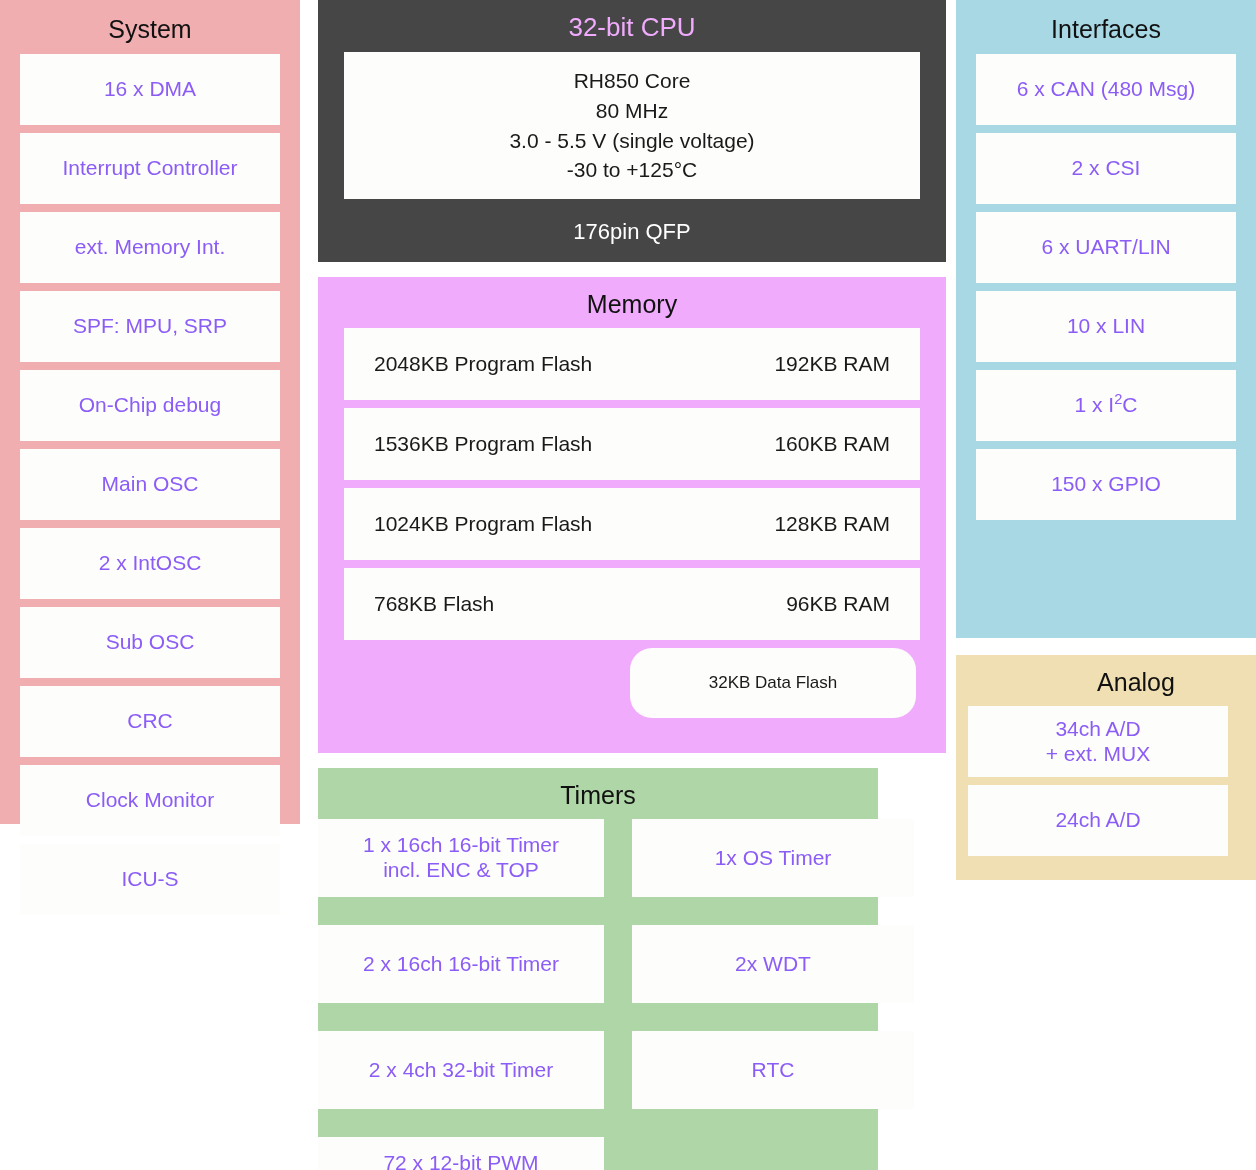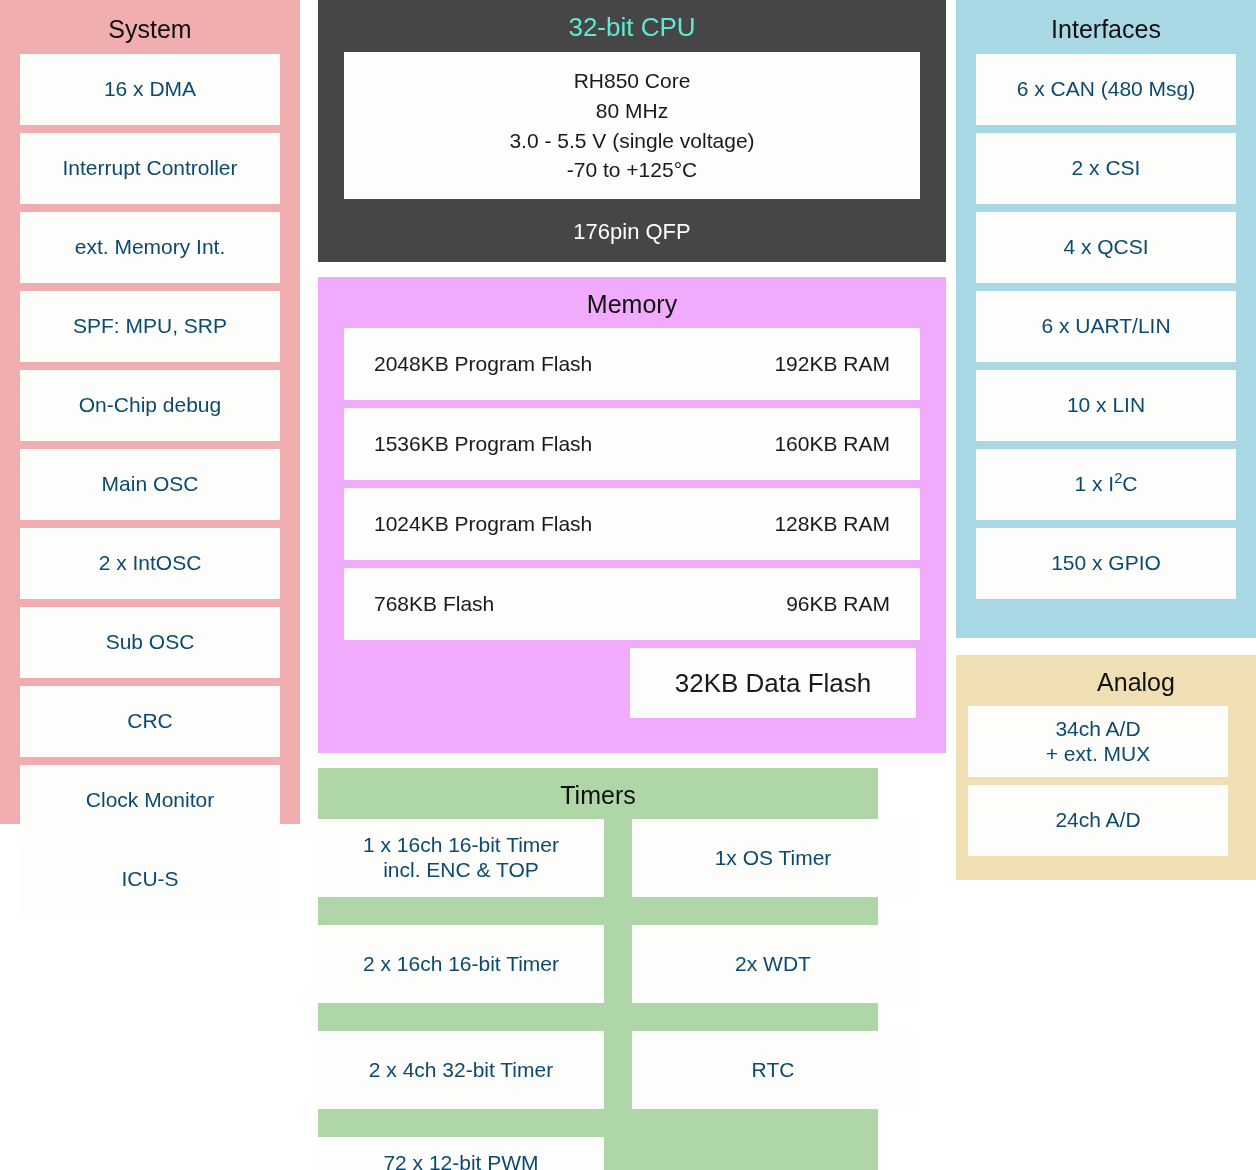--- a/index.html
+++ b/index.html
@@ -35,21 +35,21 @@
   }
   .cell {
     box-sizing: border-box;
     background: #fdfdfb;
     display: flex;
     align-items: center;
     justify-content: center;
     font-size: 21px;
     line-height: 1.18;
     text-align: center;
-    color: #0c4a6e;
+    color: #8b5cf6;
   }
 
   
   #system {
     left: 0px; top: 0px; width: 300px; height: 824px;
     background: #f0aeb1;
     padding: 0 20px;
   }
   #system .panel-title { margin-top: 17px; margin-bottom: 12px; }
   #system .cell {
@@ -57,21 +57,21 @@
     height: 71px;
     margin-bottom: 8px;
   }
 
   
   #cpu {
     left: 318px; top: 0px; width: 628px; height: 262px;
     background: #464646;
   }
   #cpu .panel-title {
-    color: #5eead4;
+    color: #f0abfc;
     margin-top: 14px;
     margin-bottom: 12px;
     font-size: 26px;
   }
   #cpu .cpu-core {
     margin: 4px auto;
     width: 576px;
     height: 147px;
     background: #fdfdfb;
     display: flex;
@@ -111,21 +111,22 @@
   #memory .mem-row .mem-right { text-align: right; }
   #memory .mem-data {
     box-sizing: border-box;
     margin-left: 312px;
     width: 286px;
     height: 70px;
     background: #fdfdfb;
     display: flex;
     align-items: center;
     justify-content: center;
-    font-size: 26px;
+    font-size: 17px;
+    border-radius: 22px;
   }
 
   
   #timers {
     left: 318px; top: 768px; width: 560px; height: 402px;
     background: #afd6a6;
   }
   #timers .panel-title { margin-top: 15px; margin-bottom: 11px; }
   #timers .timer-grid {
     margin: 0 auto;
@@ -185,21 +186,21 @@
     <div class="cell">Clock Monitor</div>
     <div class="cell">ICU-S</div>
   </div>
 
   <div class="panel" id="cpu">
     <div class="panel-title">32-bit CPU</div>
     <div class="cpu-core">
       <div>RH850 Core</div>
       <div>80 MHz</div>
       <div>3.0 - 5.5 V (single voltage)</div>
-      <div>-70 to +125°C</div>
+      <div>-30 to +125°C</div>
     </div>
     <div class="cpu-package">176pin QFP</div>
   </div>
 
   <div class="panel" id="memory">
     <div class="panel-title">Memory</div>
 
     <div class="mem-row">
       <span class="mem-left">2048KB Program Flash</span>
       <span class="mem-right">192KB RAM</span>
@@ -243,21 +244,20 @@
           <span>incl. Diag &amp; Delay</span>
         </span>
       </div>
     </div>
   </div>
 
   <div class="panel" id="interfaces">
     <div class="panel-title">Interfaces</div>
     <div class="cell">6 x CAN (480 Msg)</div>
     <div class="cell">2 x CSI</div>
-    <div class="cell">4 x QCSI</div>
     <div class="cell">6 x UART/LIN</div>
     <div class="cell">10 x LIN</div>
     <div class="cell">
       <span>
         <span>1 x I</span><span class="sup">2</span><span>C</span>
       </span>
     </div>
     <div class="cell">150 x GPIO</div>
   </div>
 

